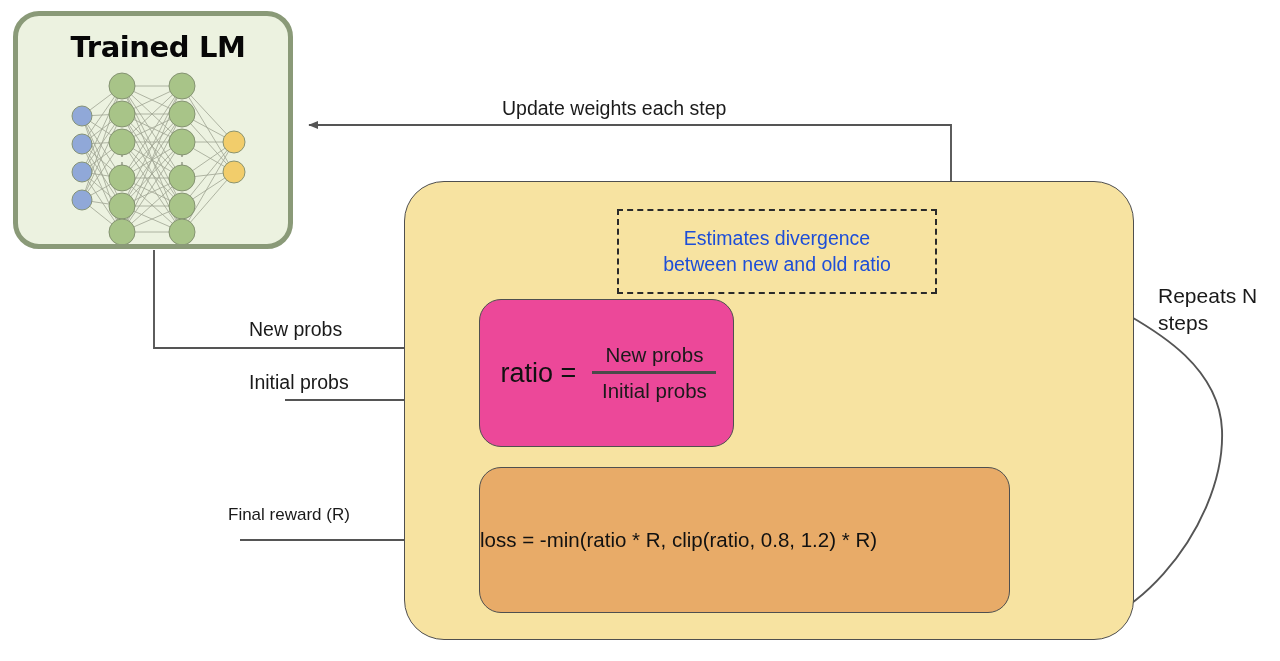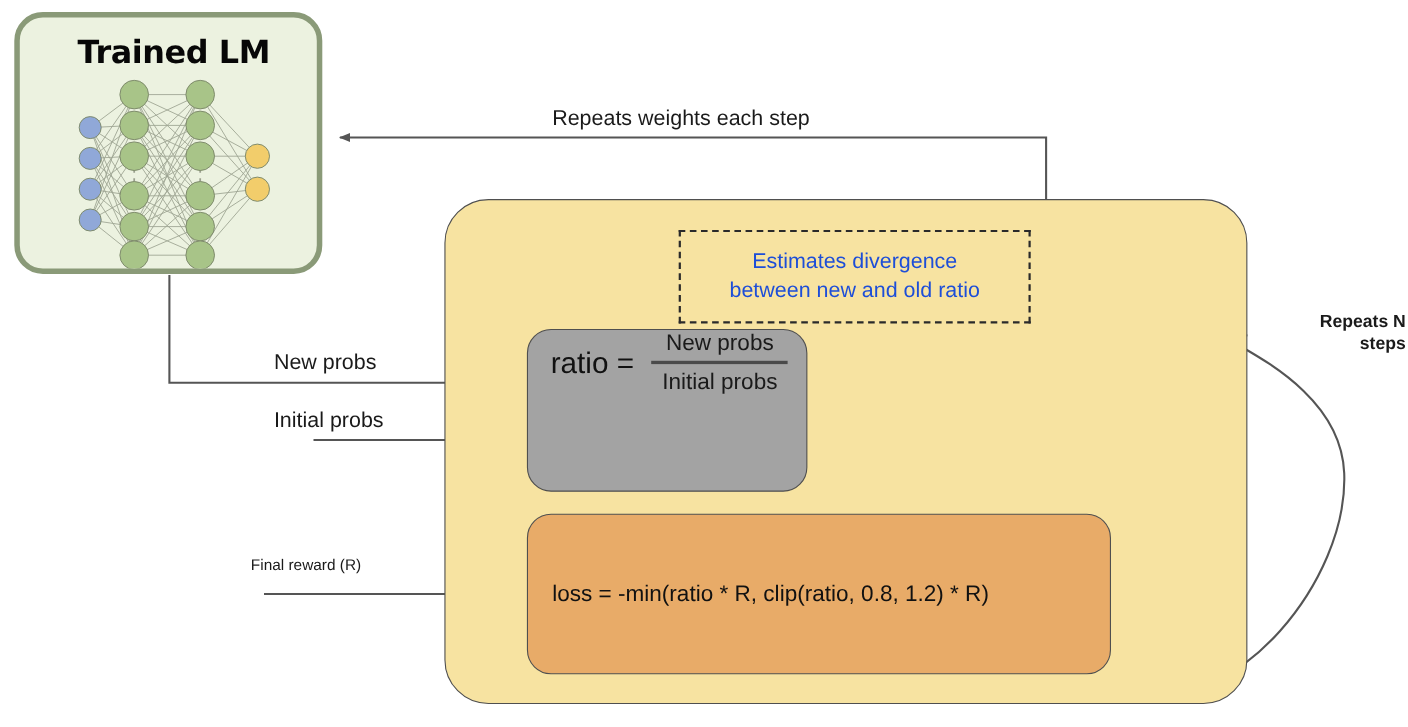--- a/index.html
+++ b/index.html
@@ -18,39 +18,39 @@
   #nn{position:absolute;left:48px;top:56px;width:186px;height:172px;}
 
   
   #outer-yellow{position:absolute;left:404px;top:181px;width:730px;height:459px;
                 background:#f7e3a1;border:1.6px solid #4f4f4f;border-radius:40px;box-sizing:border-box;}
   #dash-note{position:absolute;left:617px;top:209px;width:320px;height:85px;
              border:2.4px dashed #2a2a2a;box-sizing:border-box;
              display:flex;align-items:center;justify-content:center;text-align:center;
              font-size:19.5px;color:#1d4ed8;line-height:1.3;}
   #ratio-box{position:absolute;left:479px;top:299px;width:255px;height:148px;
-             background:#a3a3a3;border:1.7px solid #4f4f4f;border-radius:22px;box-sizing:border-box;
-             display:flex;align-items:flex-start;justify-content:center;}
+             background:#ec4899;border:1.7px solid #4f4f4f;border-radius:22px;box-sizing:border-box;
+             display:flex;align-items:center;justify-content:center;}
   #ratio-inner{display:flex;align-items:center;gap:16px;padding-left:4px;}
   #ratio-lhs{font-size:27px;color:#111;}
   #frac{display:flex;flex-direction:column;align-items:center;}
   #frac .num{font-size:20.5px;padding-bottom:4px;}
   #frac .bar{width:124px;height:3px;background:#4a4a4a;}
   #frac .den{font-size:20.5px;padding-top:5px;}
   #loss-box{position:absolute;left:479px;top:467px;width:531px;height:146px;
             background:#e8ab68;border:1.7px solid #4f4f4f;border-radius:22px;box-sizing:border-box;
             display:flex;align-items:center;}
-  #loss-text{padding-left:22px;font-size:20.5px;color:#111;}
+  #loss-text{font-size:20.5px;color:#111;}
 
   
   #lbl-update{left:502px;top:97px;font-size:19.5px;}
   #lbl-new{left:249px;top:318px;font-size:19.5px;}
   #lbl-initial{left:249px;top:371px;font-size:19.5px;}
-  #lbl-reward{left:228px;top:505px;font-size:14px;}
-  #lbl-repeats{left:1158px;top:283px;font-size:16px;width:120px;text-align:right;line-height:1.28;font-weight:bold;}
+  #lbl-reward{left:228px;top:505px;font-size:17px;}
+  #lbl-repeats{left:1158px;top:283px;font-size:21px;width:120px;text-align:left;line-height:1.28;}
 </style>
 </head>
 <body>
 
 <div id="stage">
 
   <svg class="layer" aria-hidden="true">
     <defs>
       <marker id="ah" markerWidth="11" markerHeight="11" refX="9.2" refY="4" orient="auto" markerUnits="userSpaceOnUse">
         <path d="M0,0 L10,4 L0,8 z" fill="#555555"></path>
@@ -148,20 +148,20 @@
         <span class="bar"></span>
         <span class="den">Initial probs</span>
       </span>
     </div>
   </div>
 
   <div id="loss-box">
     <span id="loss-text">loss = -min(ratio * R, clip(ratio, 0.8, 1.2) * R)</span>
   </div>
 
-  <div class="txt" id="lbl-update">Repeats weights each step</div>
+  <div class="txt" id="lbl-update">Update weights each step</div>
   <div class="txt" id="lbl-new">New probs</div>
   <div class="txt" id="lbl-initial">Initial probs</div>
   <div class="txt" id="lbl-reward">Final reward (R)</div>
   <div class="txt" id="lbl-repeats">Repeats N
 steps</div>
 
 </div>
 
 </body></html>

